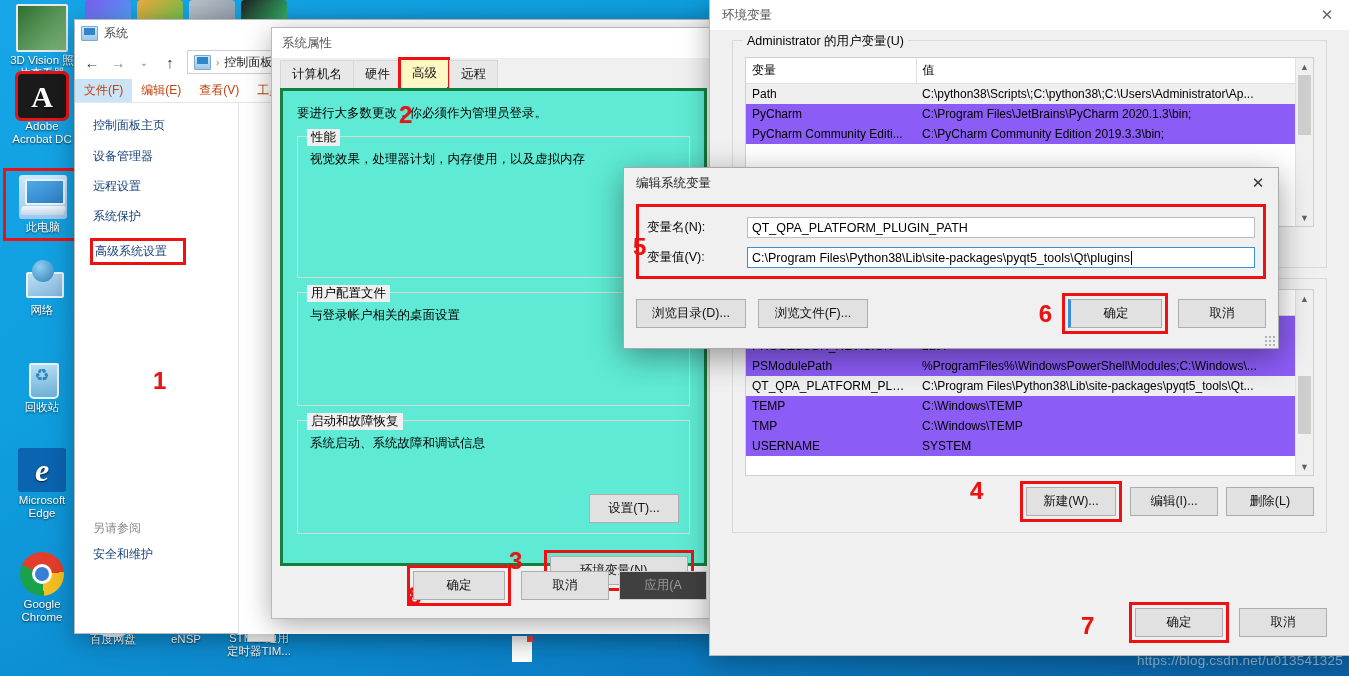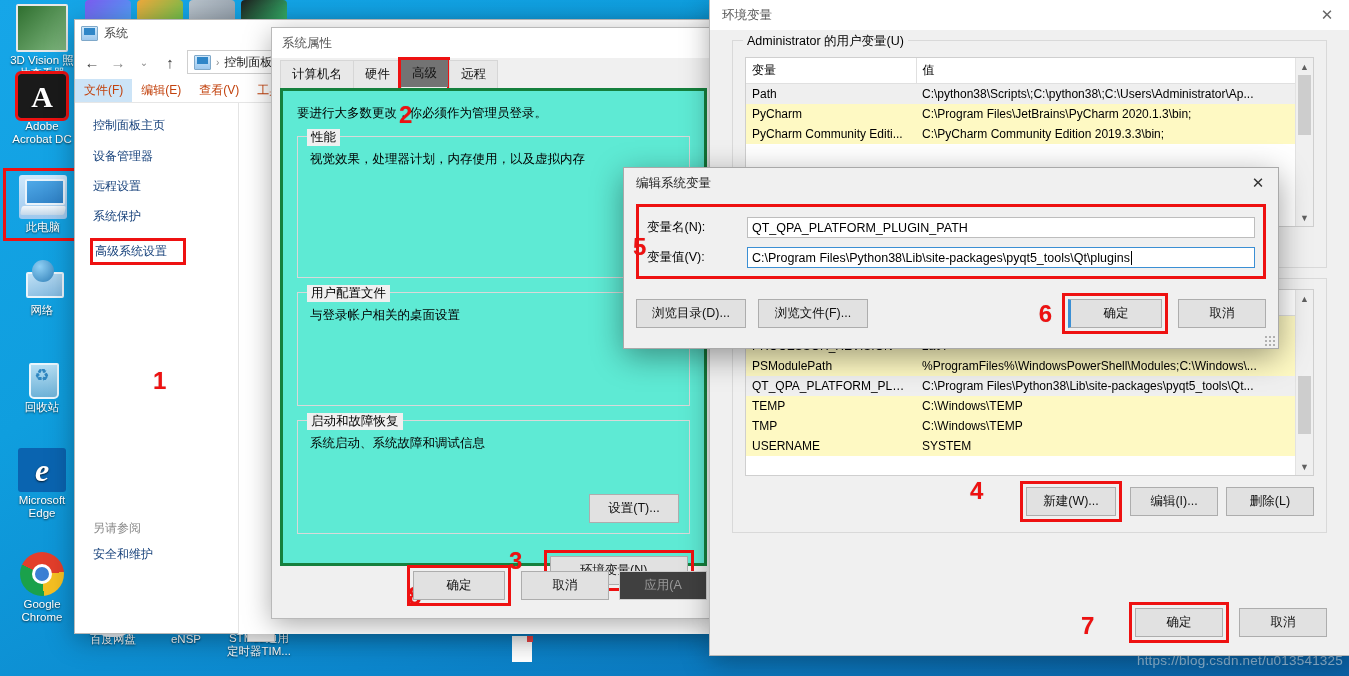--- a/index.html
+++ b/index.html
@@ -98,41 +98,41 @@
   .stepnum{position:absolute;color:#ee1111;font-weight:bold;font-size:24px;
     font-family:"Liberation Sans",sans-serif;text-shadow:0 0 1px rgba(0,0,0,.2);}
 
   
   #sysprop{left:272px;top:28px;width:443px;height:590px;background:#f0f0f0;}
   #sysprop .titlebar{height:30px;background:#fff;display:flex;align-items:center;padding:0 10px;
     color:#555;font-size:12.5px;}
   #sysprop .tabs{display:flex;gap:0;padding:0 8px;margin-top:2px;position:relative;}
   #sysprop .tab{padding:5px 11px;font-size:12.5px;border:1px solid #d6d6d6;border-bottom:none;
     background:#e8e8e8;color:#111;margin-right:-1px;}
-  #sysprop .tab.active{background:#737373;border-color:#b9b9b9;}
+  #sysprop .tab.active{background:#fef9c3;border-color:#b9b9b9;}
   #sysprop .tabpanel{margin:0 8px 8px;border:3px solid #15803d;background:#5eead4;
     height:calc(590px - 30px - 28px - 54px);padding:14px 14px 0;box-sizing:border-box;position:relative;}
   .fieldset{border:1px solid #d9d9d9;margin-top:14px;padding:0 12px 12px;position:relative;}
   .fieldset > .lg{position:absolute;top:-8px;left:9px;background:#f0f0f0;padding:0 4px;font-size:12.5px;}
   .fieldset .desc{margin-top:14px;font-size:12.5px;}
   .btn{border:1px solid #adadad;background:#e1e1e1;font-size:12.5px;padding:5px 0;min-width:88px;
     text-align:center;color:#111;font-family:"Liberation Sans",sans-serif;box-sizing:border-box;}
   .btn.disabled{color:#9a9a9a;border-color:#cfcfcf;background:#404040;}
   .btnrow{position:absolute;display:flex;gap:10px;align-items:center;}
 
   
   #envwin{left:710px;top:0;width:639px;height:655px;background:#f0f0f0;}
   #envwin .titlebar{height:30px;background:#fff;display:flex;align-items:center;
     justify-content:space-between;padding:0 0 0 12px;color:#555;font-size:12.5px;}
   #envwin .closebtn{width:44px;height:30px;display:flex;align-items:center;justify-content:center;
     font-size:15px;color:#666;}
   #envwin .content{padding:10px 22px 0;}
   .gbox{border:1px solid #d9d9d9;padding:10px 12px 12px;position:relative;margin-bottom:10px;}
   .gbox > .lg{position:absolute;top:-8px;left:10px;background:#f0f0f0;padding:0 4px;font-size:12.5px;}
-  table.envtbl{width:100%;border-collapse:collapse;background:#fef9c3;font-size:12px;table-layout:fixed;}
+  table.envtbl{width:100%;border-collapse:collapse;background:#8b5cf6;font-size:12px;table-layout:fixed;}
   table.envtbl th{text-align:left;font-weight:normal;padding:4px 6px;border-bottom:1px solid #e0e0e0;
     border-right:1px solid #e0e0e0;background:#fff;}
   table.envtbl td{padding:3px 6px;white-space:nowrap;overflow:hidden;text-overflow:ellipsis;}
   table.envtbl tr.sel td{background:#efefef;}
   .tblwrap{border:1px solid #cfcfcf;background:#fff;position:relative;overflow:hidden;}
   .scrollbar{position:absolute;right:0;top:0;bottom:0;width:17px;background:#f0f0f0;border-left:1px solid #e2e2e2;}
   .scrollbar .arw{height:17px;display:flex;align-items:center;justify-content:center;font-size:9px;color:#606060;}
   .scrollbar .arw.bot{position:absolute;bottom:0;left:0;right:0;}
   .scrollbar .thumb{position:absolute;left:2px;right:2px;background:#cdcdcd;}
 

